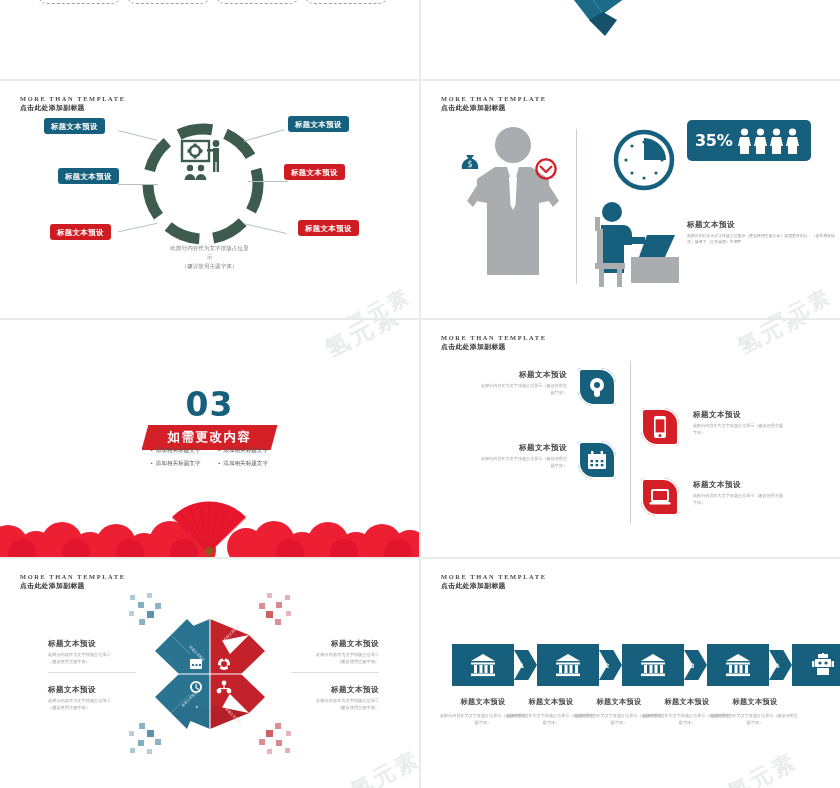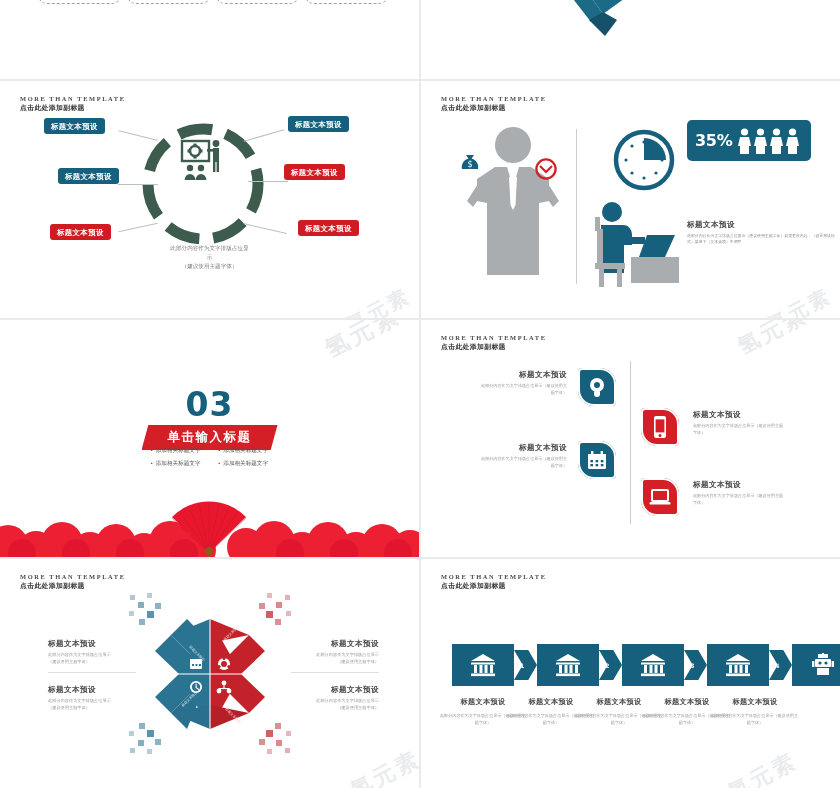--- a/index.html
+++ b/index.html
@@ -231,21 +231,21 @@
 
     <div class="s2cap" style="left:266px;top:139px;">
       <div class="t">标题文本预设</div>
       <div class="d">此部分内容作为文字排版占位显示（建议使用主题字体）如需更改内容，（设置形状格式）菜单下（文本选项）中调整</div>
     </div>
     <div class="wm" style="right:6px;bottom:-6px;font-size:20px;">氢元素</div>
   </div>
 
   <div class="slide s3">
     <div class="bignum">03</div>
-    <div class="banner">单击输入标题</div>
+    <div class="banner">如需更改内容</div>
     <div class="bul">
       <div class="col" style="margin-right:18px;">
         <div class="it">添加相关标题文字</div>
         <div class="it">添加相关标题文字</div>
       </div>
       <div class="col">
         <div class="it">添加相关标题文字</div>
         <div class="it">添加相关标题文字</div>
       </div>
     </div>

